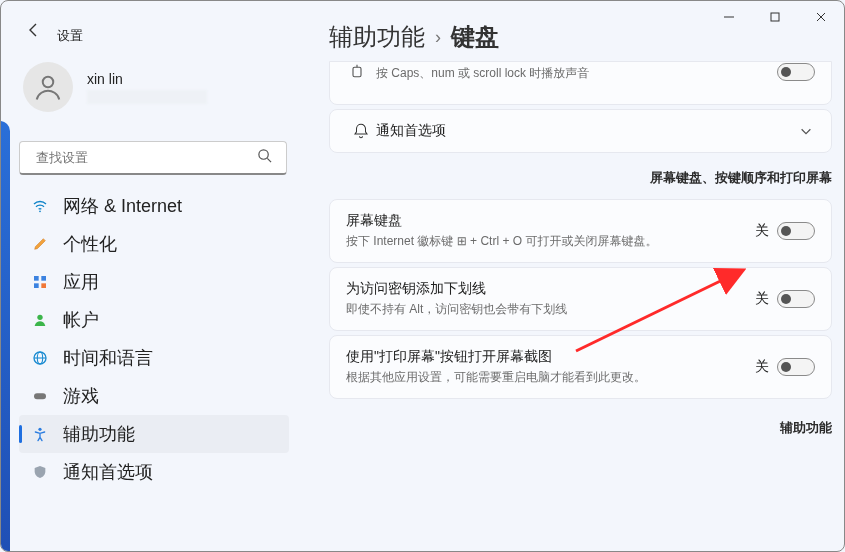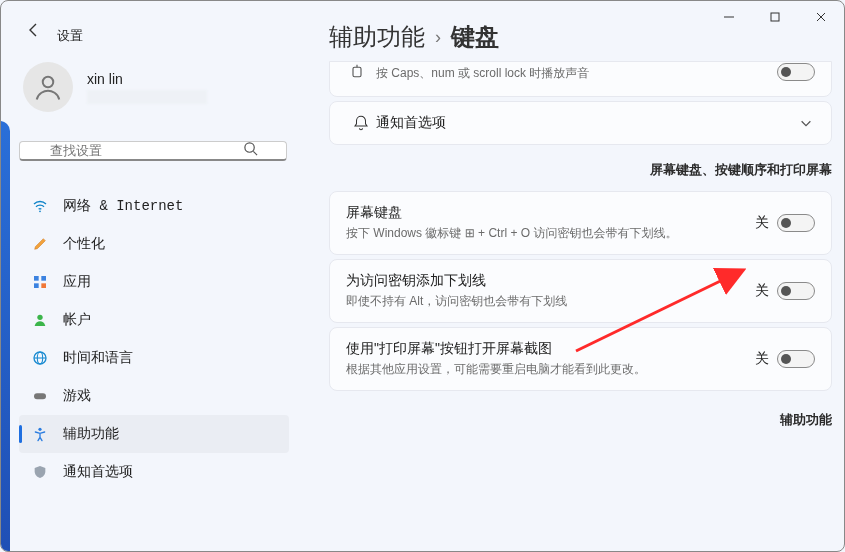--- a/index.html
+++ b/index.html
@@ -40,37 +40,37 @@
     position: absolute; left: 22px; top: 60px; height: 52px;
     display: flex; align-items: center;
   }
   .avatar {
     width: 50px; height: 50px; border-radius: 50%; background: #e6e6e6;
     display: flex; align-items: center; justify-content: center; margin-right: 14px;
   }
   .name-col .user-name { font-size: 14px; color: #222; }
   .name-col .user-sub { width: 120px; height: 14px; background: #eef1f6; margin-top: 3px; filter: blur(1px); }
   .search {
-    position: absolute; left: 18px; top: 140px; width: 268px; height: 20px;
+    position: absolute; left: 18px; top: 140px; width: 268px; height: 34px;
     background: #fff; border: 1px solid #ccc; border-bottom: 2px solid #888;
-    border-radius: 4px; display: flex; align-items: center; padding: 0 28px;
+    border-radius: 4px; display: flex; align-items: center; padding: 0 14px;
   }
   .search input {
     flex: 1; border: none; outline: none; background: transparent;
     font-size: 13px; color: #555;
   }
   .nav {
     position: absolute; left: 18px; top: 186px; width: 270px; bottom: 6px;
     overflow: hidden;
   }
   .nav-item {
     position: relative;
     height: 38px; display: flex; align-items: center;
     border-radius: 4px; padding-left: 12px; cursor: pointer;
-    font-size: 14px; color: #222; font-family: Liberation Mono, monospace;
+    font-size: 18px; color: #222;
   }
   .nav-item.selected { background: #eaedf3; }
   .nav-item.selected::before {
     content: ""; position: absolute; left: 0; top: 10px; bottom: 10px;
     width: 3px; background: #1f6fe0; border-radius: 3px;
   }
   .nav-icon { width: 18px; height: 18px; margin-right: 14px; display: flex; align-items: center; justify-content: center; }
   .breadcrumb {
     position: absolute; left: 328px; top: 20px;
     font-size: 24px; color: #333; display: flex; align-items: center; gap: 10px;
@@ -104,21 +104,21 @@
     content: ""; position: absolute; left: 3px; top: 3px;
     width: 10px; height: 10px; border-radius: 50%; background: #555;
   }
   .chevron { display:flex; align-items:center; justify-content:center; width:18px; height:18px; }
   .section-title {
     font-size: 13px; font-weight: 600; color: #2b2b2b;
     margin: 16px 0 12px 2px;
     text-align: right;
   }
   .section-title.lower { margin-top: 20px; }
-  .trimmed { border-top-left-radius: 0; border-top-right-radius: 0; padding-top: 0; padding-bottom: 14px;}
+  .trimmed { border-top-left-radius: 0; border-top-right-radius: 0; padding-top: 0; padding-bottom: 22px;}
   .arrow-annot {
     position: absolute; left: 560px; top: 240px; pointer-events: none;
   }
 </style>
 </head>
 <body>
 
 <div class="taskbar-stripe"></div>
 
 <div class="titlebar">
@@ -286,21 +286,21 @@
           </svg>
       </span>
     </div>
   </div>
 
   <div class="section-title">屏幕键盘、按键顺序和打印屏幕</div>
 
   <div class="card">
     <div class="text-col">
       <div class="title">屏幕键盘</div>
-      <div class="sub">按下 Windows 徽标键 ⊞ + Ctrl + O 访问密钥也会带有下划线。</div>
+      <div class="sub">按下 Internet 徽标键 ⊞ + Ctrl + O 可打开或关闭屏幕键盘。</div>
     </div>
     <div class="right-col">
       <span class="state-label">关</span>
       <div class="toggle"></div>
     </div>
   </div>
 
   <div class="card">
     <div class="text-col">
       <div class="title">为访问密钥添加下划线</div>

